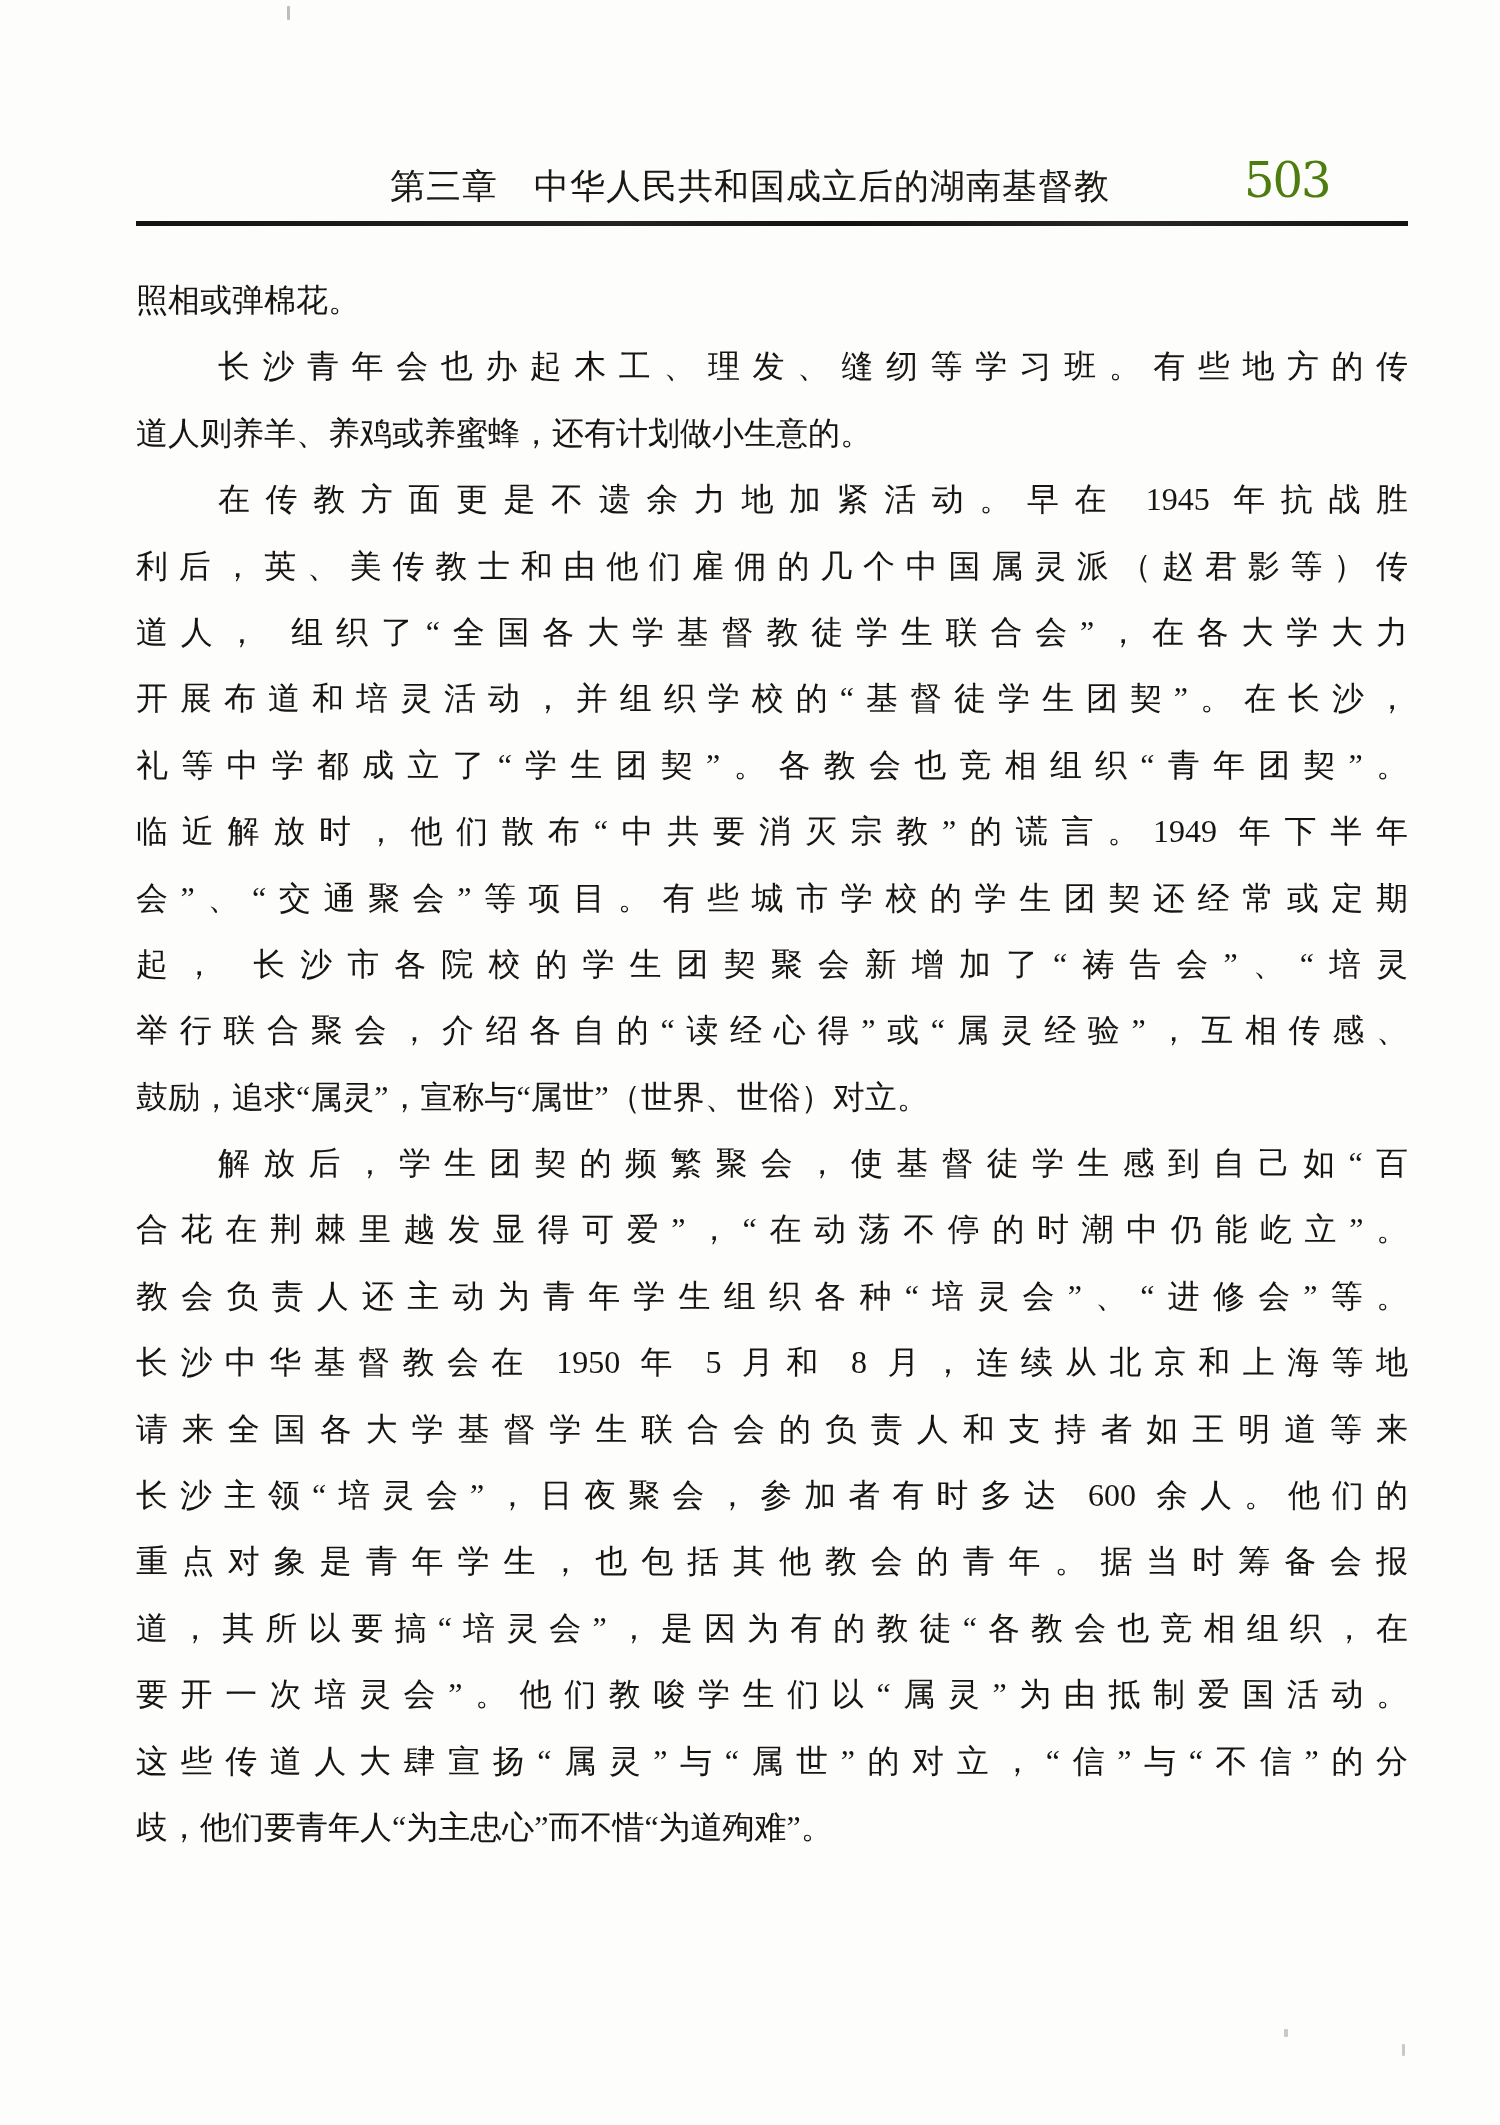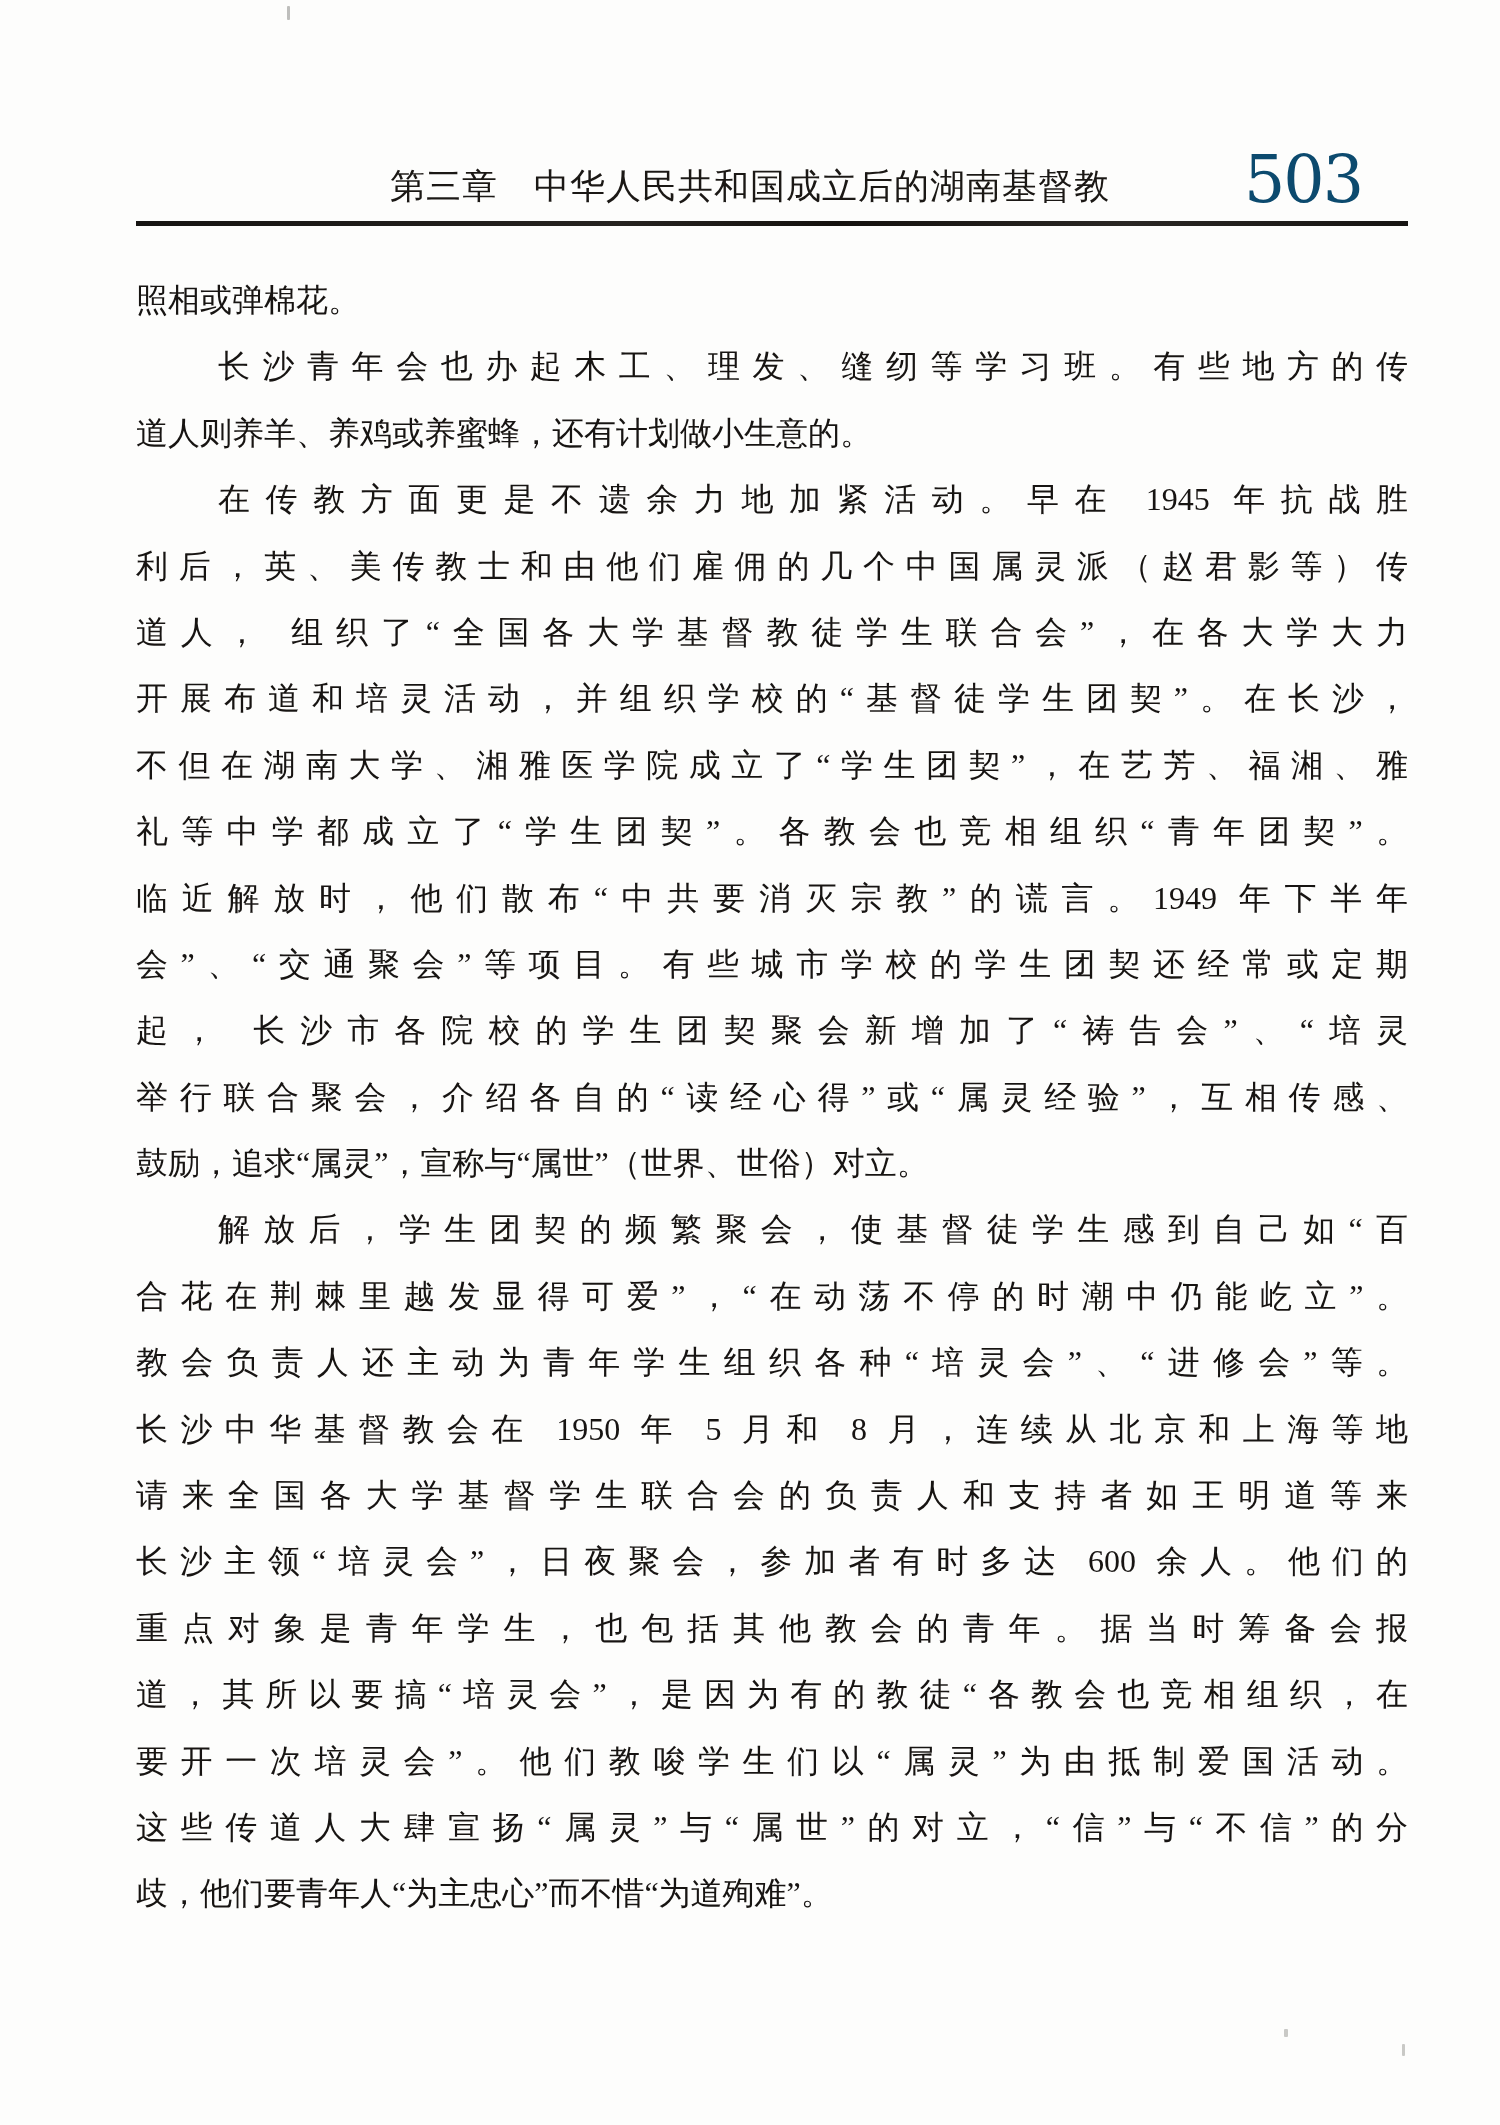--- a/index.html
+++ b/index.html
@@ -26,24 +26,24 @@
     font-size: 35px;
     line-height: 42px;
     letter-spacing: 1px;
     color: #1b1815;
     white-space: nowrap;
   }
   .hdr-pagenum {
     position: absolute;
     top: 154px;
     left: 1244px;
-    font-size: 65px;
+    font-size: 48px;
     line-height: 52px;
     letter-spacing: -2px;
-    color: #0c4a6e;
+    color: #4d7c0f;
     font-family: "DejaVu Serif", "Liberation Serif", serif;
   }
   .hdr-rule {
     position: absolute;
     top: 221px;
     left: 136px;
     width: 1272px;
     height: 5px;
     background: linear-gradient(90deg, #161412 0%, #262320 38%, #14110e 55%, #2a2724 78%, #161412 100%);
   }
@@ -88,21 +88,20 @@
 
   <div class="body-text">
 
   <div class="line end">照相或弹棉花。</div>
       <div class="line indent">长沙青年会也办起木工、理发、缝纫等学习班。有些地方的传</div>
       <div class="line end">道人则养羊、养鸡或养蜜蜂，还有计划做小生意的。</div>
       <div class="line indent">在传教方面更是不遗余力地加紧活动。早在 1945 年抗战胜</div>
       <div class="line">利后，英、美传教士和由他们雇佣的几个中国属灵派（赵君影等）传</div>
       <div class="line">道人， 组织了“全国各大学基督教徒学生联合会”，在各大学大力</div>
       <div class="line">开展布道和培灵活动，并组织学校的“基督徒学生团契”。在长沙，</div>
-      <div class="line">不但在湖南大学、湘雅医学院成立了“学生团契”，在艺芳、福湘、雅</div>
       <div class="line">礼等中学都成立了“学生团契”。各教会也竞相组织“青年团契”。</div>
       <div class="line">临近解放时，他们散布“中共要消灭宗教”的谎言。1949 年下半年</div>
       <div class="line">会”、“交通聚会”等项目。有些城市学校的学生团契还经常或定期</div>
       <div class="line">起， 长沙市各院校的学生团契聚会新增加了“祷告会”、“培灵</div>
       <div class="line">举行联合聚会，介绍各自的“读经心得”或“属灵经验”，互相传感、</div>
       <div class="line end">鼓励，追求“属灵”，宣称与“属世”（世界、世俗）对立。</div>
       <div class="line indent">解放后，学生团契的频繁聚会，使基督徒学生感到自己如“百</div>
       <div class="line">合花在荆棘里越发显得可爱”，“在动荡不停的时潮中仍能屹立”。</div>
       <div class="line">教会负责人还主动为青年学生组织各种“培灵会”、“进修会”等。</div>
       <div class="line">长沙中华基督教会在 1950 年 5 月和 8 月，连续从北京和上海等地</div>

